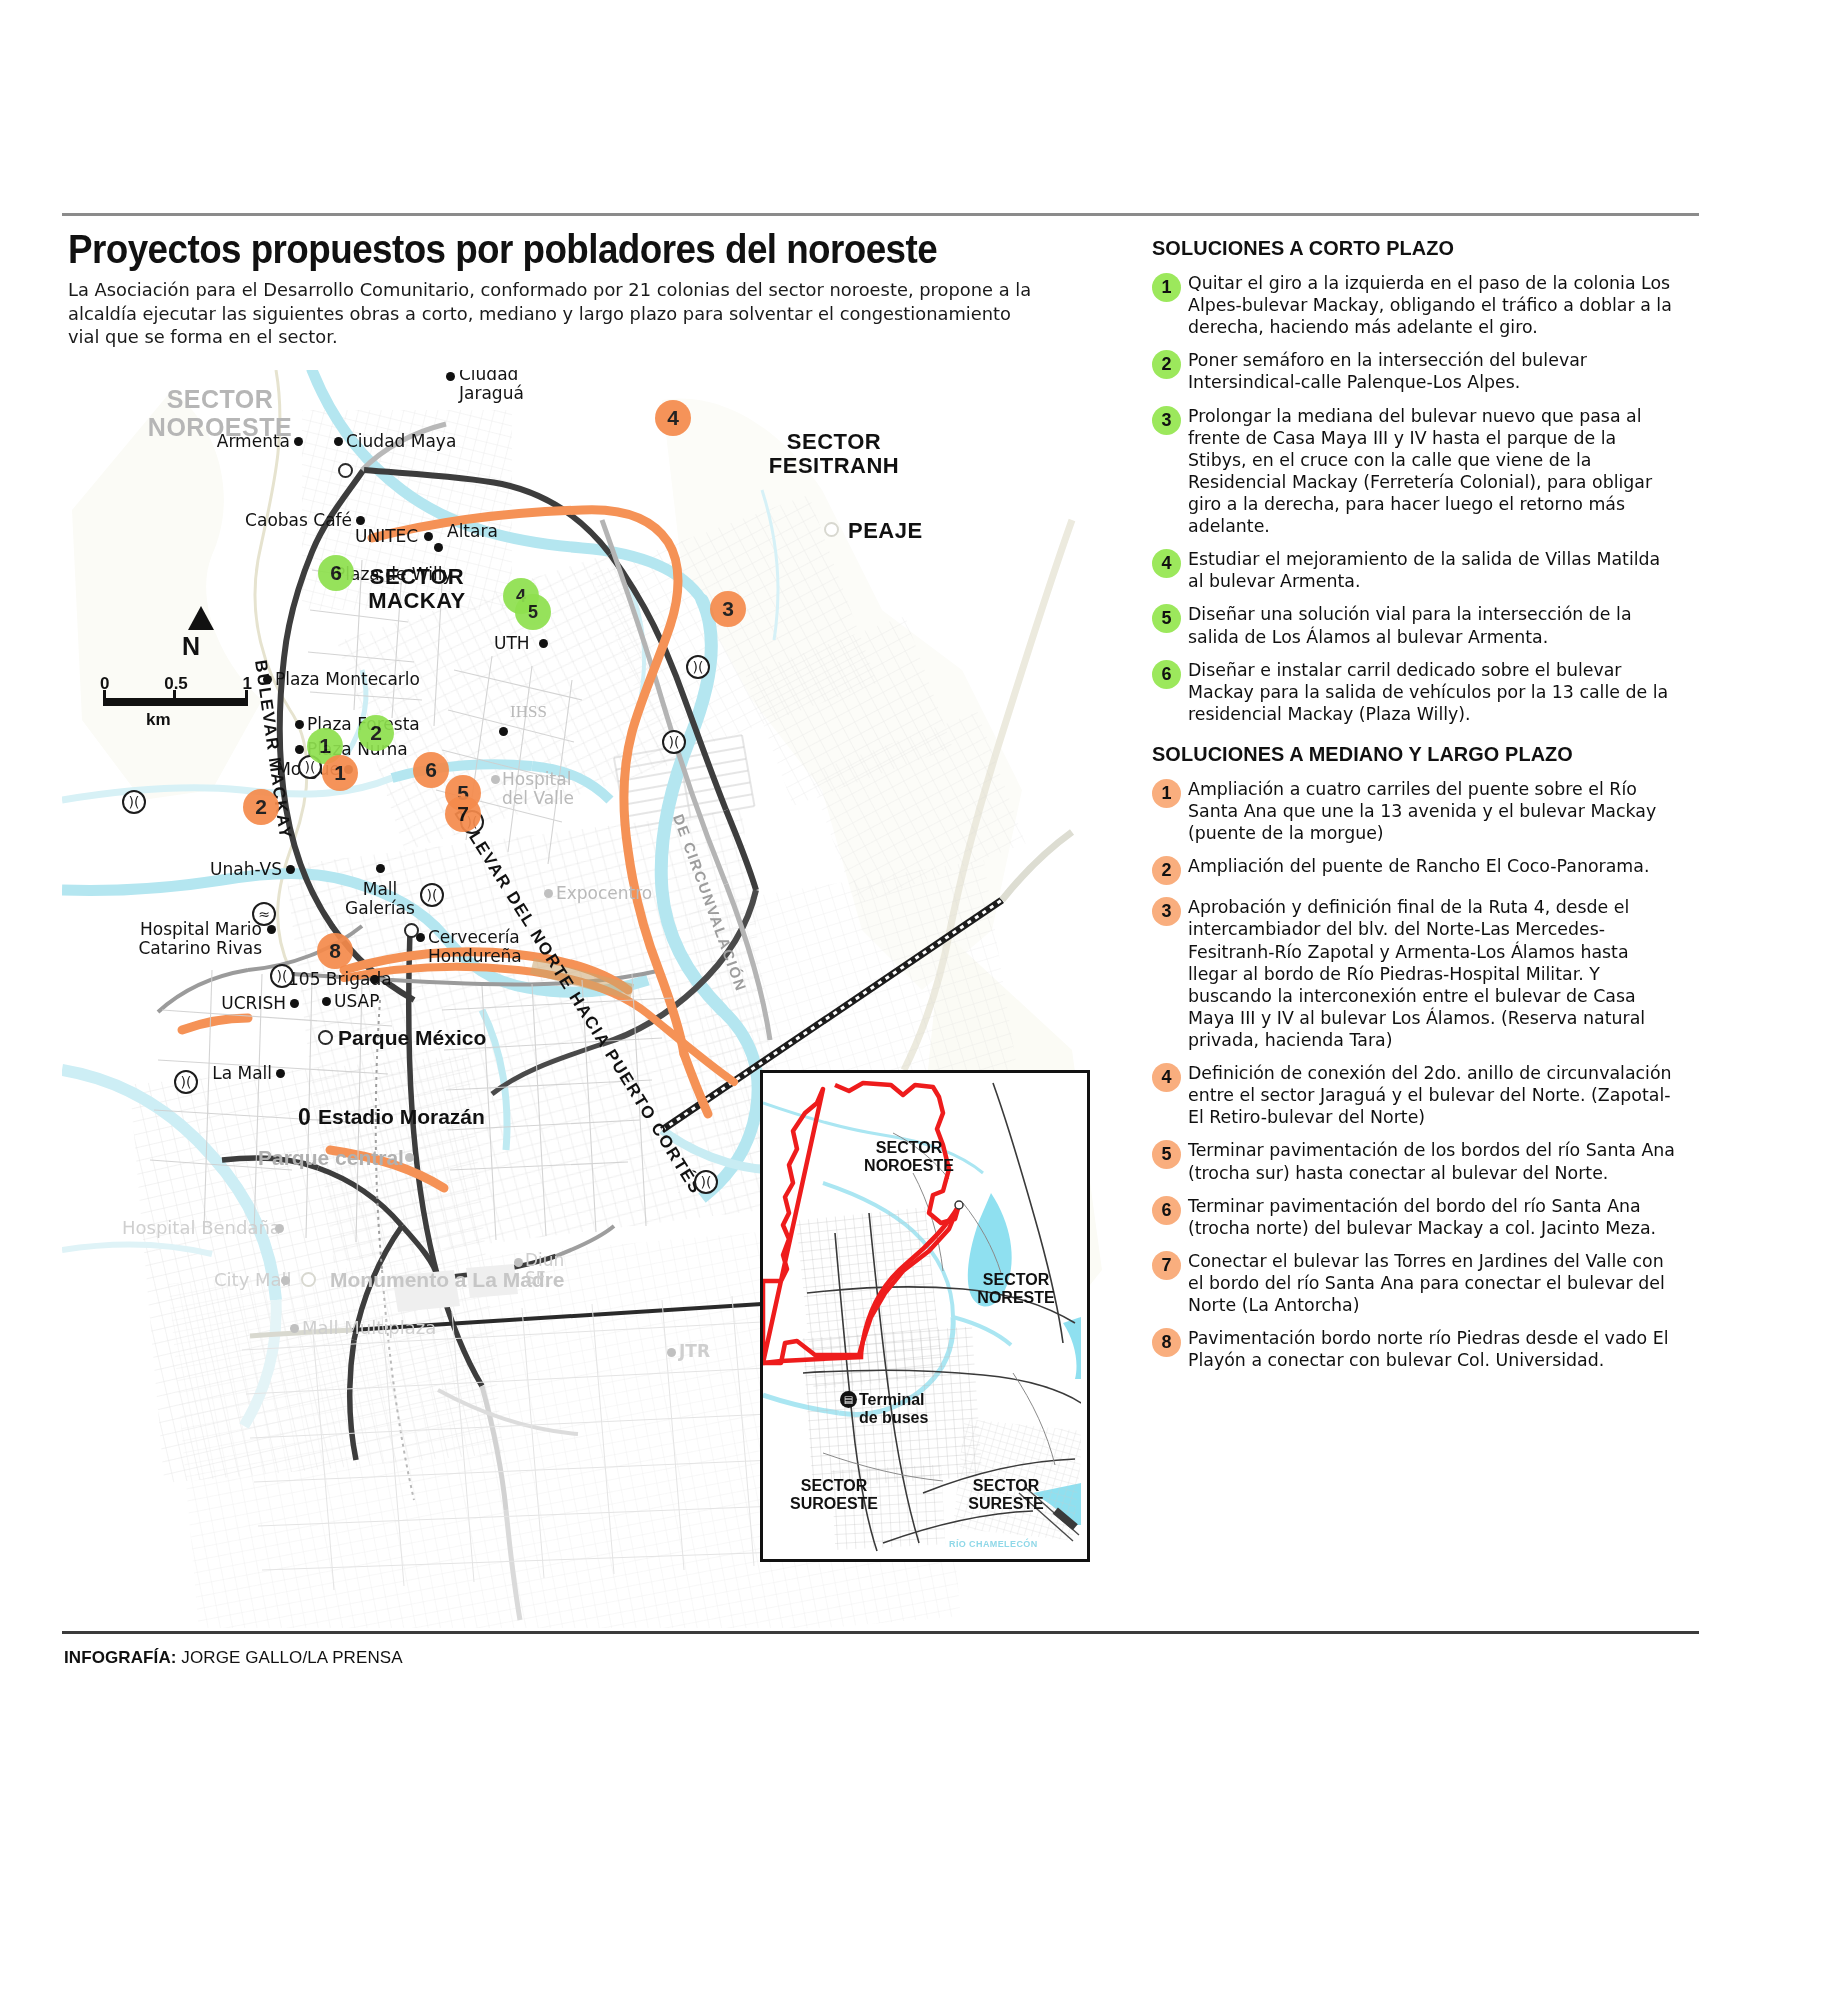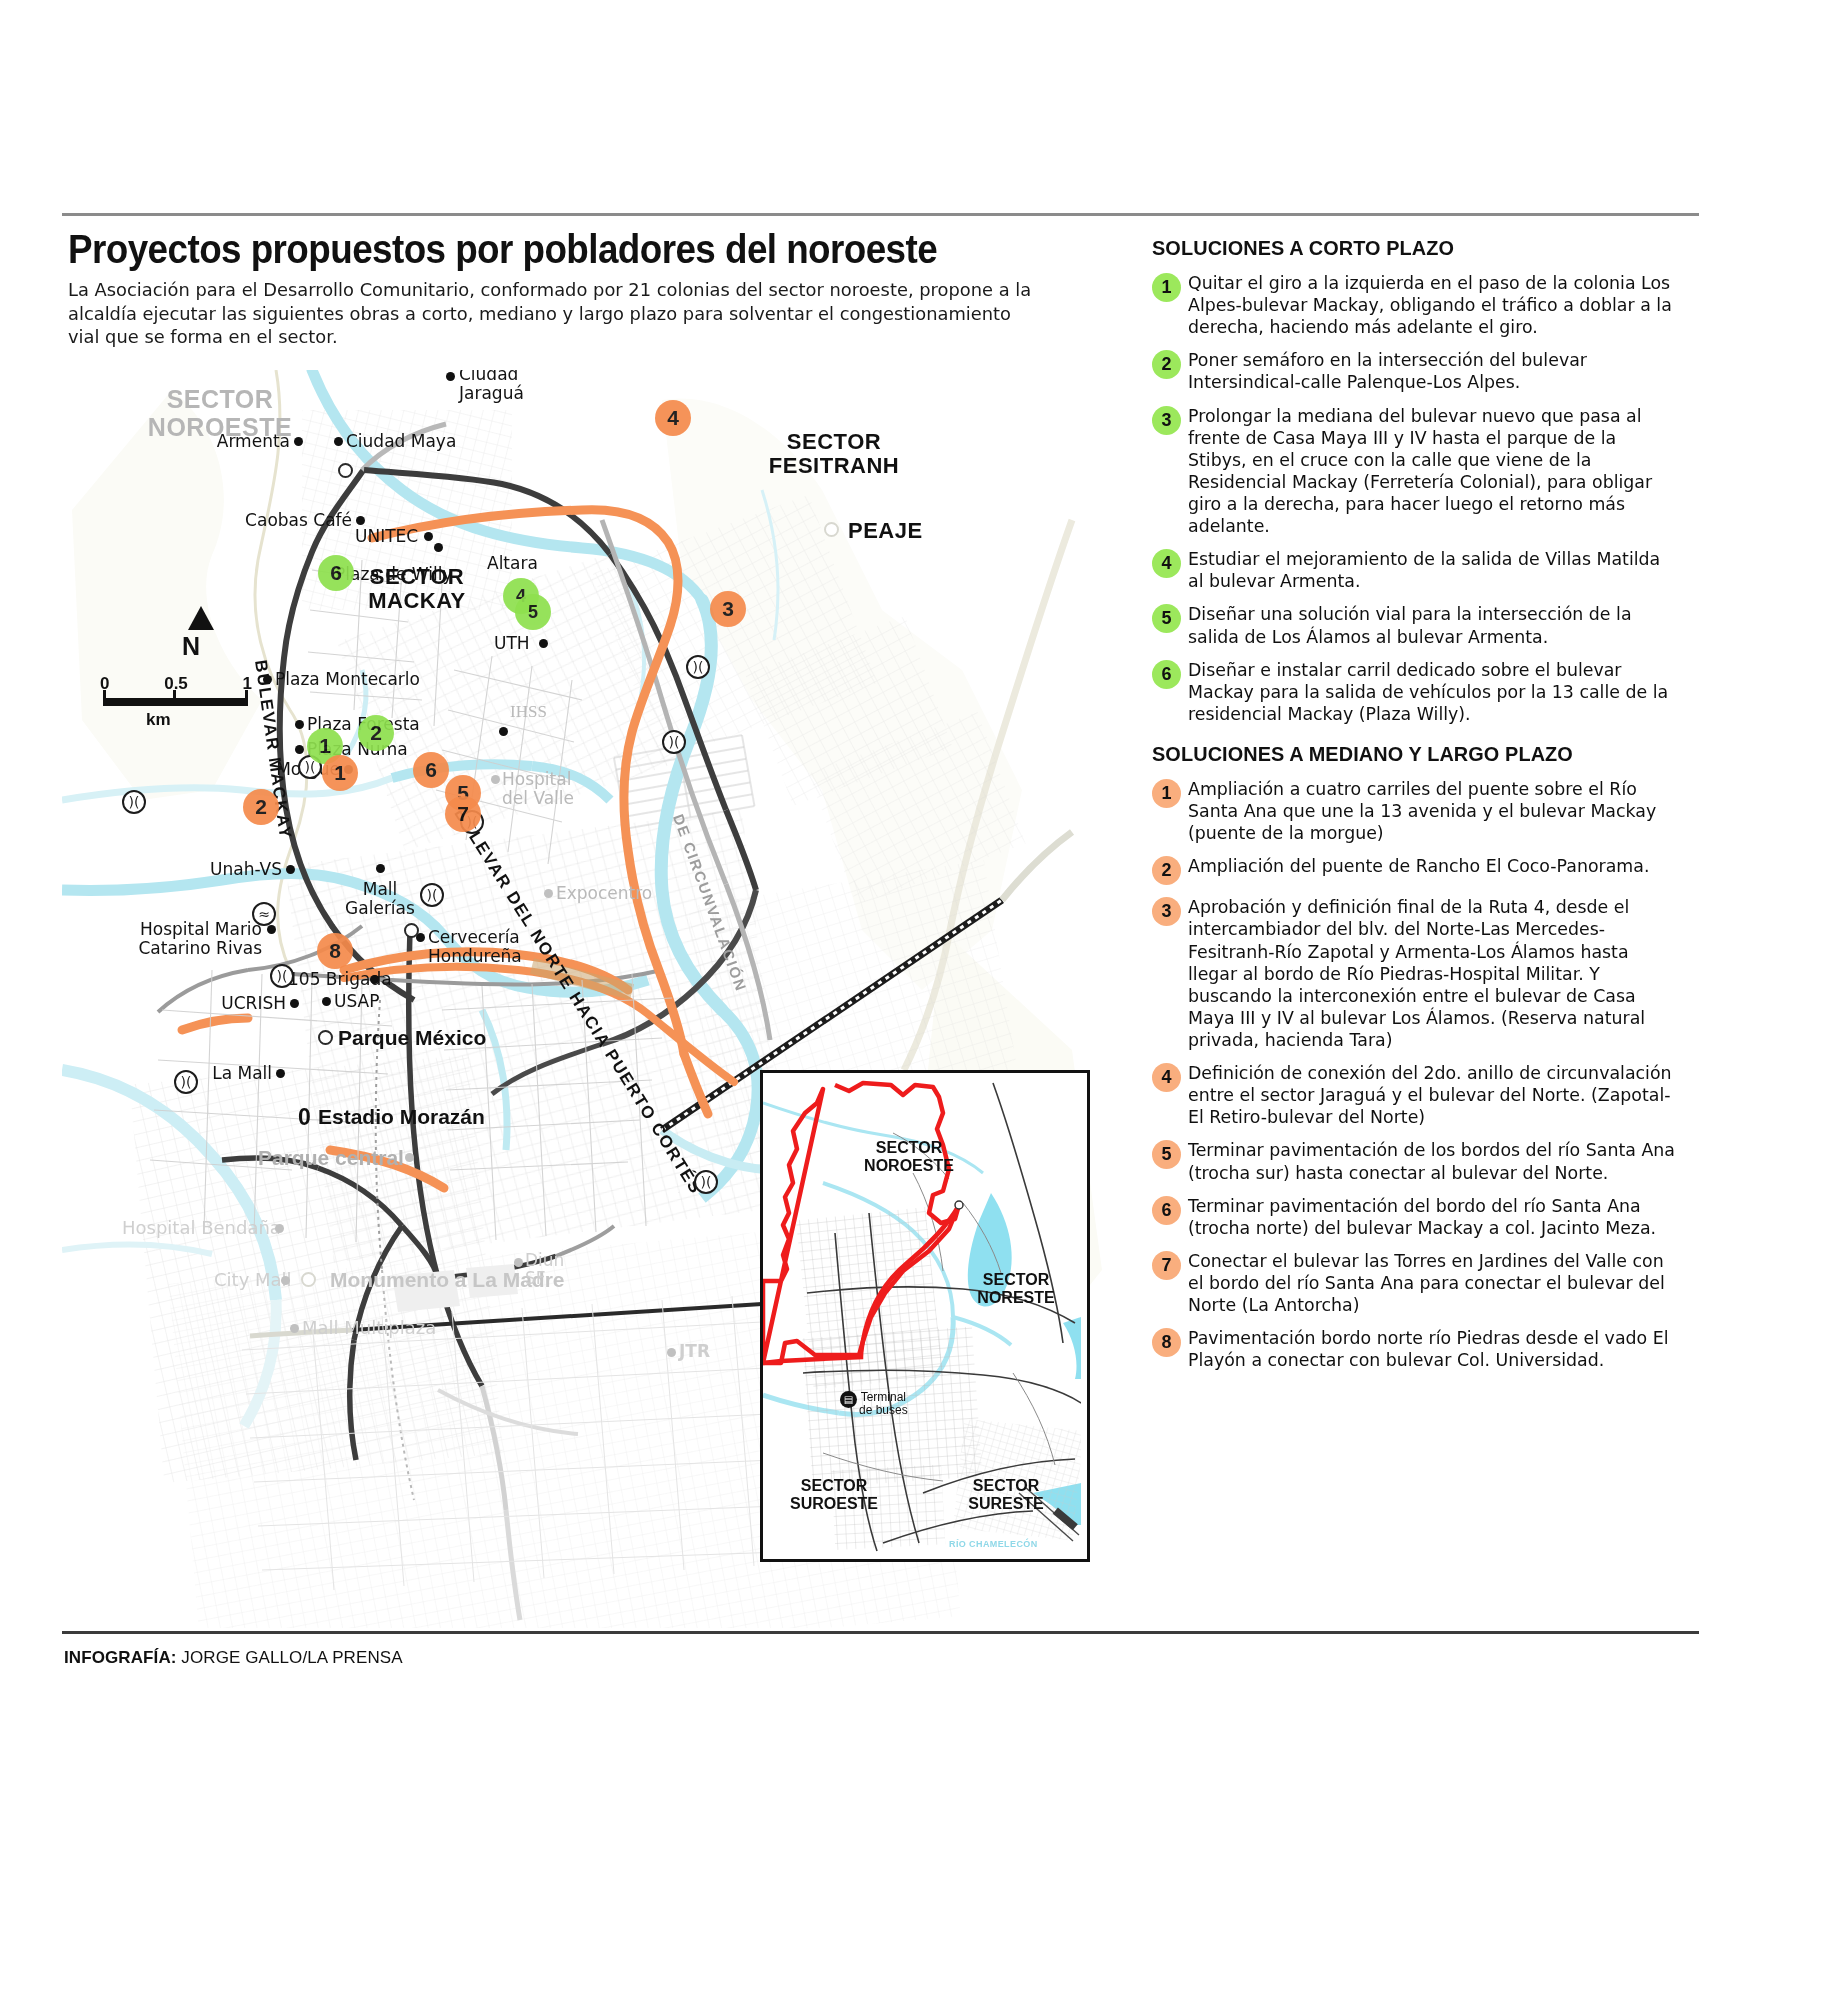--- a/index.html
+++ b/index.html
@@ -203,26 +203,25 @@
     font-weight: bold;
     font-size: 16px;
     color: #111;
     text-align: center;
     line-height: 1.12;
     white-space: nowrap;
   }
   .inset-small {
     position: absolute;
     font-family: "Liberation Sans", sans-serif;
-    font-weight: normal;
-    font-size: 12px;
+    font-weight: bold;
+    font-size: 16px;
     color: #111;
     line-height: 1.1;
     white-space: nowrap;
-    text-align: center;
   }
   .busicon {
     position: absolute;
     width: 17px; height: 17px;
     border-radius: 50%;
     background: #111;
     display:flex; align-items:center; justify-content:center;
     color: #fff; font-size: 10px; font-family: "DejaVu Sans", sans-serif;
   }
   .inset-river {
@@ -499,21 +498,21 @@
 
     <div class="mlabel r" style="left:78px; top:62px; width:150px;">Armenta</div>
     <div class="dot" style="left:232px; top:67px;"></div>
 
     <div class="mlabel r" style="left:110px; top:141px; width:180px;">Caobas Café</div>
     <div class="dot" style="left:294px; top:146px;"></div>
 
     <div class="mlabel" style="left:293px; top:157px;">UNITEC</div>
     <div class="dot" style="left:362px; top:162px;"></div>
 
-    <div class="mlabel" style="left:385px; top:184px;margin-left:40px;">Altara</div>
+    <div class="mlabel" style="left:385px; top:152px;">Altara</div>
     <div class="dot" style="left:372px; top:173px;"></div>
 
     <div class="mlabel" style="left:273px; top:195px;">Plaza de Willy</div>
 
     <div class="mlabel" style="left:213px; top:300px;">Plaza Montecarlo</div>
     <div class="dot" style="left:201px; top:305px;"></div>
 
     <div class="mlabel" style="left:245px; top:345px;">Plaza Foresta</div>
     <div class="dot" style="left:233px; top:350px;"></div>
 

